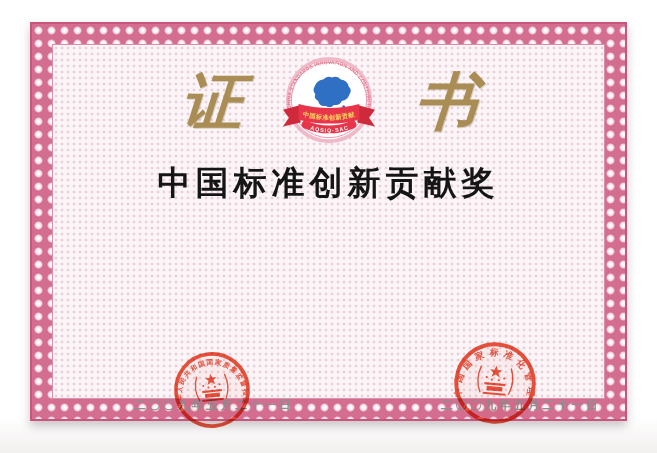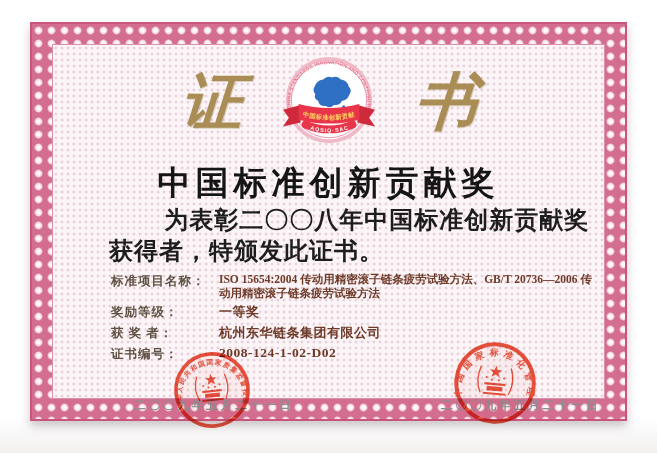--- a/index.html
+++ b/index.html
@@ -118,35 +118,21 @@
           <text font-size="5.6" font-weight="bold" fill="#ffffff" letter-spacing="1" font-family="Liberation Sans, sans-serif">
             <textPath href="#subLine" startOffset="6">AQSIQ·SAC</textPath>
           </text>
         </svg>
 
         <span class="gold-char">书</span>
       </div>
 
       <div class="main-title">中国标准创新贡献奖</div>
 
-      <div class="body-text">为表彰二〇〇八年中国标准创新贡献奖获得者，特颁发此证书。</div>
 
-      <div class="fields">
-        <span class="f-label">标准项目名称：</span>
-        <span class="f-value small">ISO 15654:2004 传动用精密滚子链条疲劳试验方法、GB/T 20736—2006 传动用精密滚子链条疲劳试验方法</span>
-
-        <span class="f-label">奖励等级：</span>
-        <span class="f-value">一等奖</span>
-
-        <span class="f-label">获 奖 者：</span>
-        <span class="f-value">杭州东华链条集团有限公司</span>
-
-        <span class="f-label">证书编号：</span>
-        <span class="f-value num">2008-124-1-02-D02</span>
-      </div>
 
       <div class="date left">二〇〇九年五月二十一日</div>
       <div class="date right">二〇〇九年五月二十一日</div>
 
       <svg class="seal left" viewBox="0 0 100 100" aria-hidden="true">
         <defs>
             <path id="sealArcL" d="M14,69 A38,38 0 1 1 86,69" fill="none"></path>
           </defs>
         <circle cx="50" cy="50" r="44" fill="rgba(240,85,60,0.06)" stroke="#e63b22" stroke-width="4.5"></circle>
         <text font-size="8.2" font-weight="bold" fill="#e63b22" letter-spacing="1.6">

